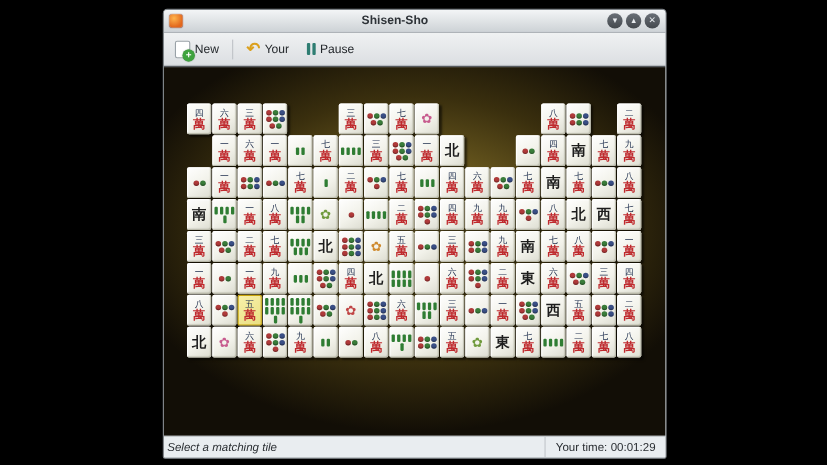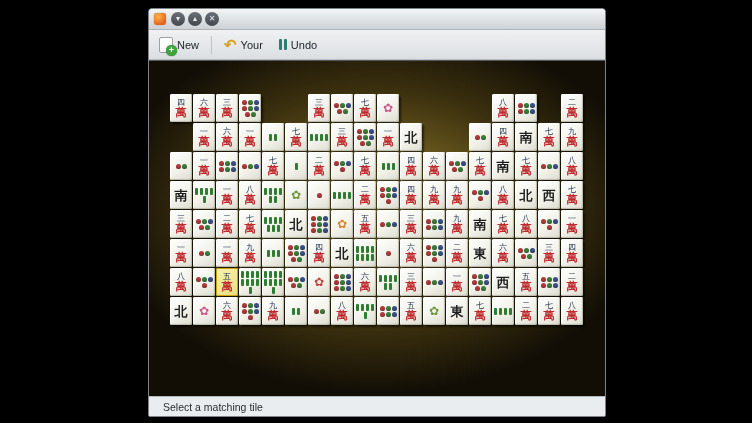--- a/index.html
+++ b/index.html
@@ -58,31 +58,32 @@
   .wan{font-size:11px;font-weight:bold;color:#bf2a2e;font-family:"DejaVu Sans",sans-serif;}
   .wind{font-size:13px;font-weight:bold;color:#1d1d1d;font-family:"DejaVu Sans",sans-serif;}
   .dots{display:flex;flex-wrap:wrap;justify-content:center;align-content:center;gap:1px;width:20px;}
   .dot{width:5px;height:5px;border-radius:50%;display:block;box-shadow:inset 0 -1px 1px rgba(0,0,0,.35);}
   .bars{display:flex;flex-wrap:wrap;justify-content:center;align-content:center;gap:1px 2px;width:20px;}
   .bar{width:3px;height:7px;background:#2f7d33;border-radius:1px;display:block;}
   .flower{font-size:12px;font-family:"DejaVu Sans",sans-serif;}
   
   .statusbar{flex:0 0 19px;height:19px;background:#e9edf0;border-top:1px solid #b4b9bd;
     display:flex;align-items:center;font-size:10.5px;color:#2a2e32;}
-  .status-hint{flex:1;padding:0 14px;}
+  .status-hint{flex:1;padding:0 3px;font-style:italic;}
   .status-seg{padding:0 9px;border-left:1px solid #c2c6ca;height:100%;
     display:flex;align-items:center;gap:3px;white-space:nowrap;}
 </style>
 </head>
 <body>
 
 <div class="window">
 
   <div class="titlebar">
     <span class="app-icon"></span>
+    <span class="title">Shisen-Sho</span>
     <span class="win-controls">
       <span class="wbtn">▾</span>
       <span class="wbtn">▴</span>
       <span class="wbtn">✕</span>
     </span>
   </div>
 
 
   <div class="toolbar">
     <span class="tbtn">
@@ -94,21 +95,21 @@
     <span class="tsep"></span>
     <span class="tbtn">
       <span class="icon-undo">↶</span>
       <span>Your</span>
     </span>
     <span class="tbtn">
       <span class="icon-pause">
           <i></i>
           <i></i>
         </span>
-      <span>Undo</span>
+      <span>Pause</span>
     </span>
   </div>
 
   <div class="game">
     <div class="board">
         <div class="cell">
           <div class="tile">
             <div class="face">
               <div class="num">四</div>
               <div class="wan">萬</div>
@@ -1410,15 +1411,19 @@
               <div class="num">八</div>
               <div class="wan">萬</div>
             </div>
           </div>
         </div>
       </div>
   </div>
 
   <div class="statusbar">
     <span class="status-hint">Select a matching tile</span>
+    <span class="status-seg">
+      <span>Your time:</span>
+      <span>00:01:29</span>
+    </span>
   </div>
 
 </div>
 
 </body></html>

